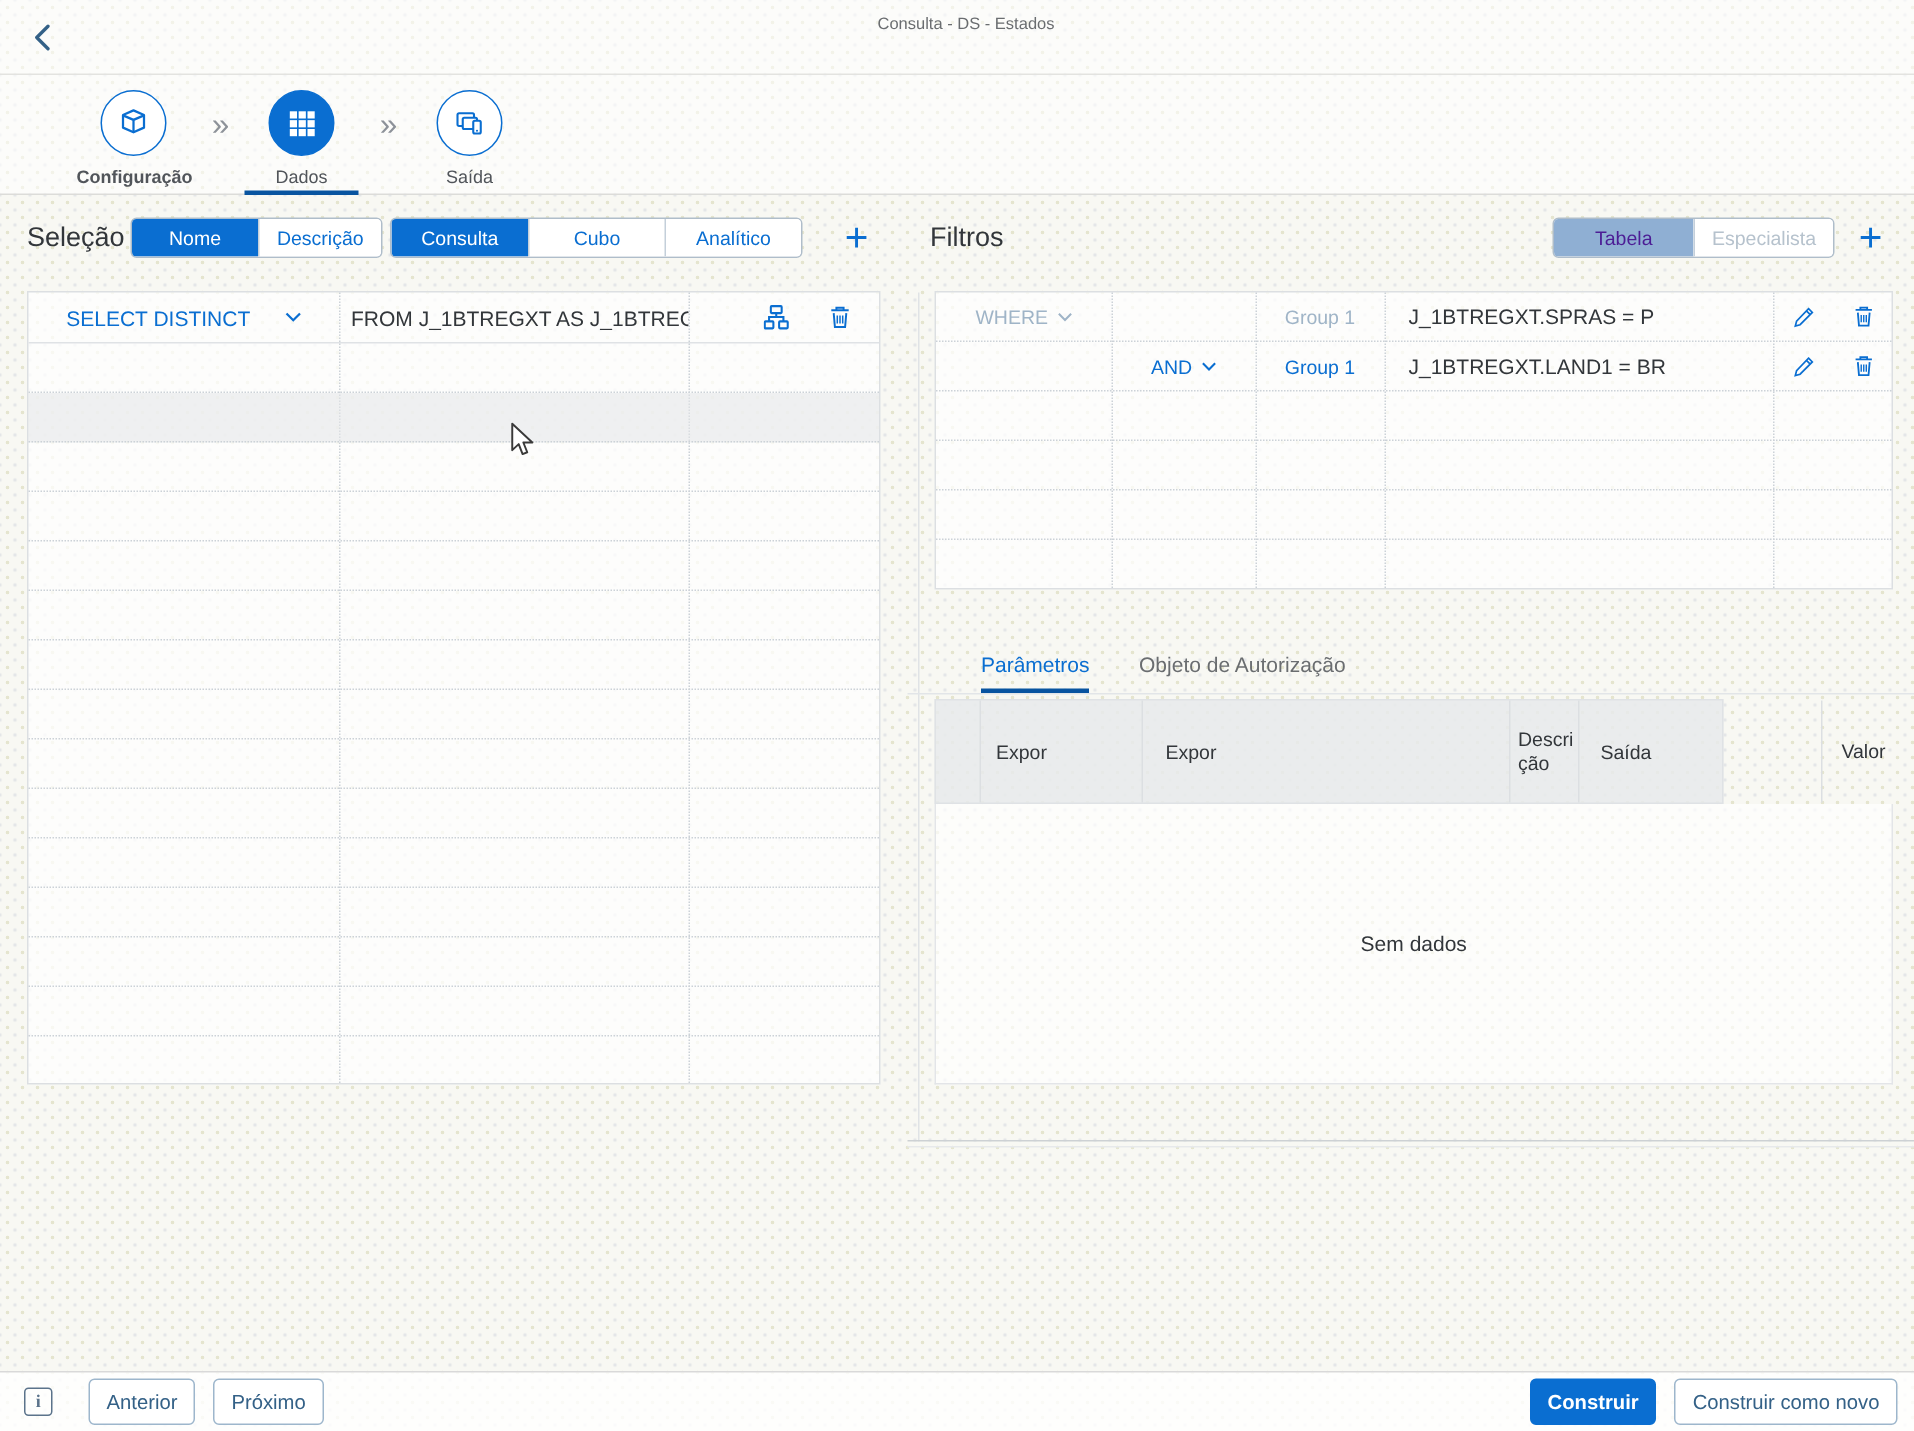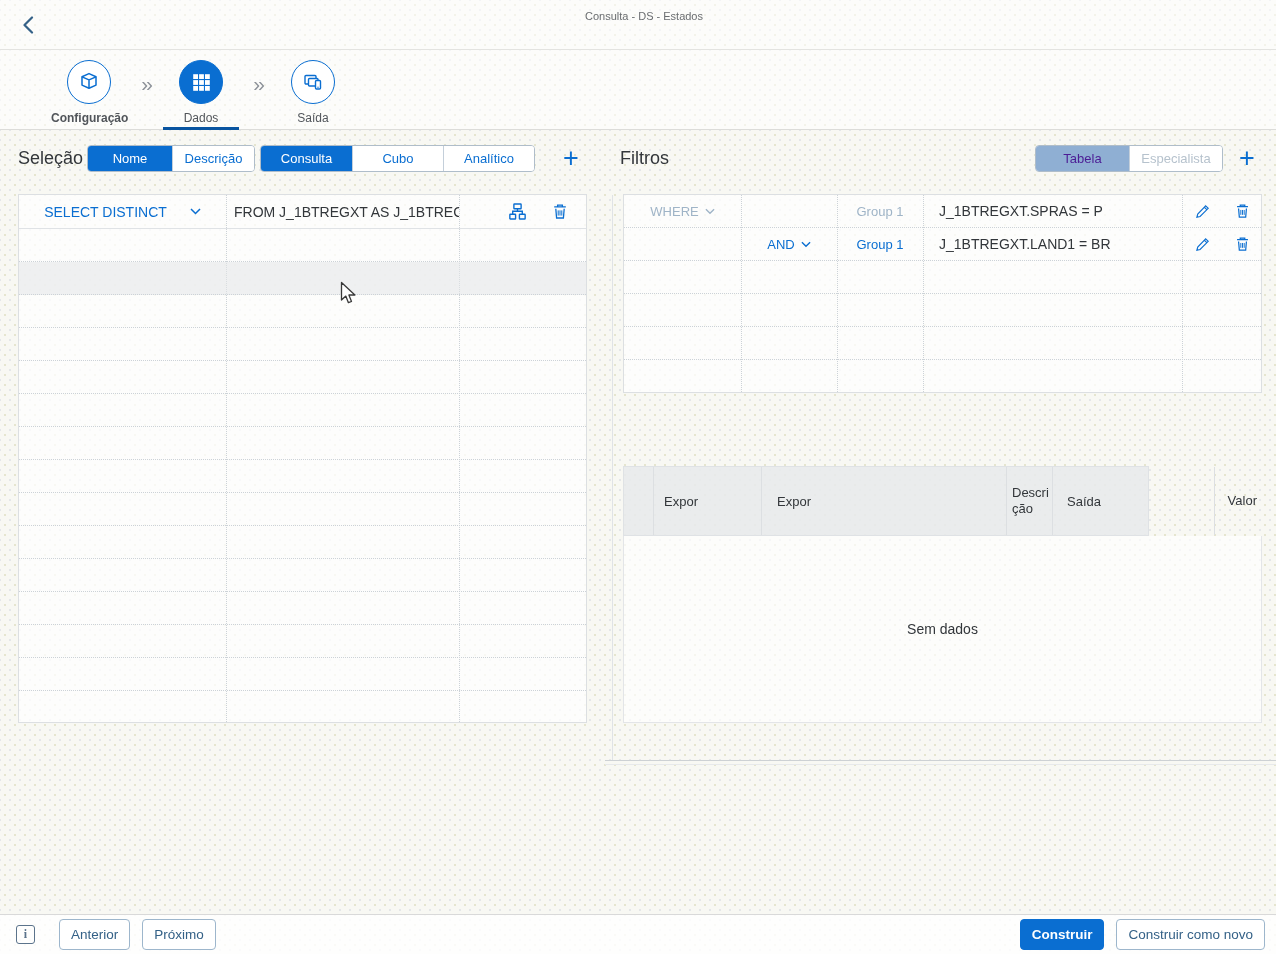--- a/index.html
+++ b/index.html
@@ -404,20 +404,24 @@
     <div class="trow"></div>
     <div class="trow"></div>
     <div class="trow"></div>
     <div class="trow"></div>
   </div>
 
   <div class="panel-vline"></div>
   <div class="panel-hline1"></div>
   <div class="panel-hline2"></div>
 
+  <div class="tabs">
+    <button class="tab active">Parâmetros</button>
+    <button class="tab">Objeto de Autorização</button>
+  </div>
 
   <div class="params-head">
     <div class="hc"></div>
     <div class="hc">Expor</div>
     <div class="hc campo">Expor</div>
     <div class="hc wrap">Descrição</div>
     <div class="hc saida">Saída</div>
     <div class="hc wrap valor">Valor</div>
   </div>
   <div class="params-body">

